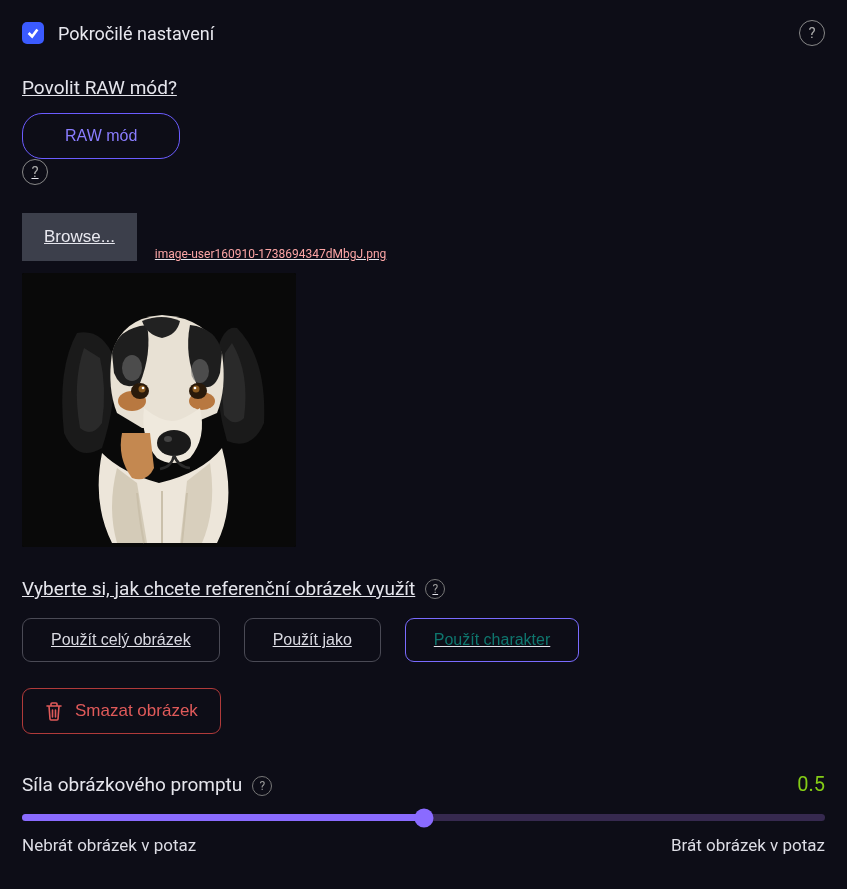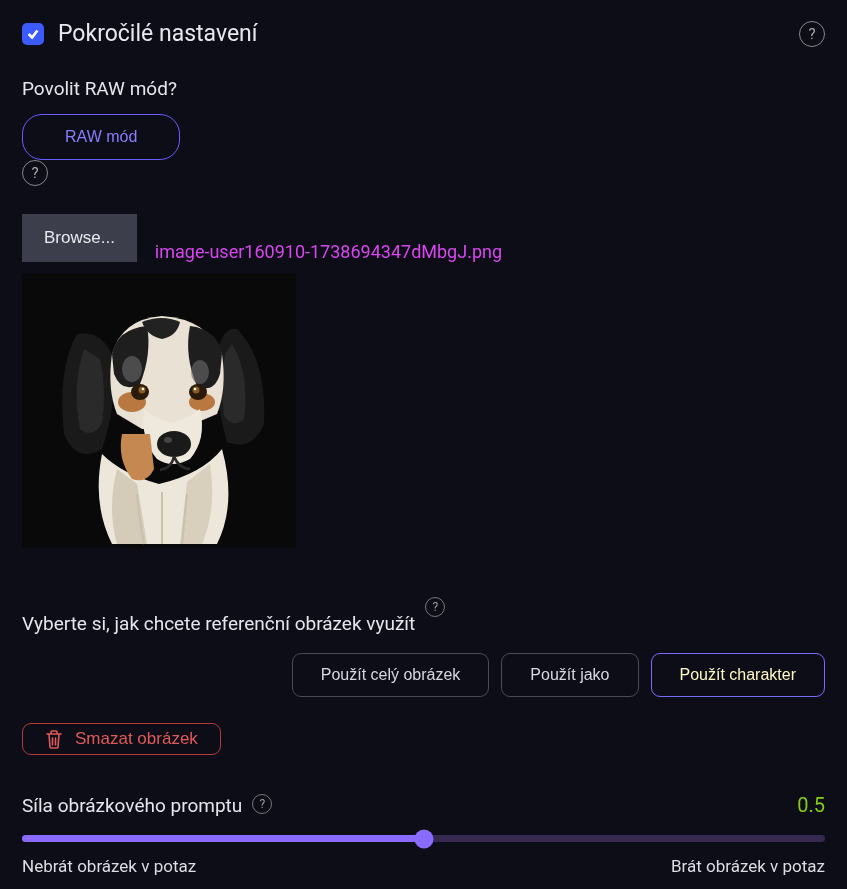--- a/index.html
+++ b/index.html
@@ -5,32 +5,32 @@
   * { box-sizing: border-box; margin: 0; padding: 0; }
   body {
     background: #0d0d17;
     color: #e5e5ec;
     font-family: -apple-system, BlinkMacSystemFont, "Segoe UI", Roboto, sans-serif;
     width: 847px;
     height: 889px;
     padding: 20px 22px;
   }
   .row { display: flex; align-items: center; }
-  .section { margin-bottom: 28px; }
+  .section { margin-bottom: 28px; text-decoration: underline; }
 
   
   .top-row { justify-content: space-between; margin-bottom: 30px; }
   .cb-wrap { display: flex; align-items: center; gap: 14px; }
   .checkbox {
     width: 22px; height: 22px; border-radius: 5px;
     background: #3b5bff; display: flex; align-items: center; justify-content: center;
     cursor: pointer;
   }
   .checkbox svg { width: 14px; height: 14px; stroke: #fff; stroke-width: 3; fill: none; }
-  .cb-label { font-size: 23px; color: #e8e8ef; }
+  .cb-label { font-size: 18px; color: #e8e8ef; }
 
   .help-icon {
     width: 26px; height: 26px; border: 1.5px solid #888; border-radius: 50%;
     display: flex; align-items: center; justify-content: center;
     color: #aaa; font-size: 15px; cursor: pointer; flex-shrink: 0;
   }
   .help-icon-sm {
     width: 20px; height: 20px; border: 1.4px solid #777; border-radius: 50%;
     display: inline-flex; align-items: center; justify-content: center;
     color: #999; font-size: 12px; cursor: pointer; margin-left: 10px;
@@ -45,51 +45,51 @@
     font-weight: 500;
   }
 
   
   .ip-label { font-size: 19px; margin-bottom: 18px; }
   .browse-row { display: flex; align-items: flex-end; gap: 18px; margin-bottom: 12px; }
   .browse-btn {
     background: #3c3f4b; color: #e8e8ef; border: none;
     padding: 14px 22px; font-size: 17px; cursor: pointer;
   }
-  .filename { font-size: 18px; color: #d946ef; }
+  .filename { font-size: 12px; color: #fca5a5; }
 
   .preview {
     width: 274px; height: 274px; background: #000;
     border-radius: 2px; overflow: hidden;
     display: flex; align-items: center; justify-content: center;
     margin-bottom: 30px;
   }
   .preview svg { width: 100%; height: 100%; }
 
   
   .ref-label-row { display: flex; align-items: center; margin-bottom: 18px; }
-  .ref-label { font-size: 19px; margin-top: 34px; }
-  .btn-group { display: flex; gap: 12px; margin-bottom: 26px; justify-content: flex-end; }
+  .ref-label { font-size: 19px; }
+  .btn-group { display: flex; gap: 24px; margin-bottom: 26px; }
   .opt-btn {
     border: 1.3px solid #4a4a55; background: transparent; color: #d8d8e0;
     font-size: 16px; padding: 12px 28px; border-radius: 9px; cursor: pointer;
   }
-  .opt-btn.active { border-color: #7a6bff; color: #fef9c3; }
+  .opt-btn.active { border-color: #7a6bff; color: #0f766e; }
 
   .delete-btn {
     border: 1.3px solid #b03a3a; background: transparent; color: #e05a5a;
-    font-size: 17px; padding: 5px 22px; border-radius: 9px; cursor: pointer;
+    font-size: 17px; padding: 12px 22px; border-radius: 9px; cursor: pointer;
     display: inline-flex; align-items: center; gap: 12px;
   }
   .trash-icon { width: 18px; height: 20px; }
 
   
   .slider-section { margin-top: 38px; }
   .slider-head { display: flex; justify-content: space-between; align-items: center; margin-bottom: 18px; }
-  .slider-label-row { display: flex; align-items: flex-start; }
+  .slider-label-row { display: flex; align-items: flex-end; }
   .slider-label { font-size: 19px; }
   .slider-value { font-size: 20px; color: #84cc16; }
   .slider-track {
     position: relative; height: 7px; background: #36294f;
     border-radius: 4px; margin-bottom: 14px; cursor: pointer;
   }
   .slider-fill {
     position: absolute; left: 0; top: 0; height: 100%;
     background: #8a6bff; border-radius: 4px; width: 50%;
   }

